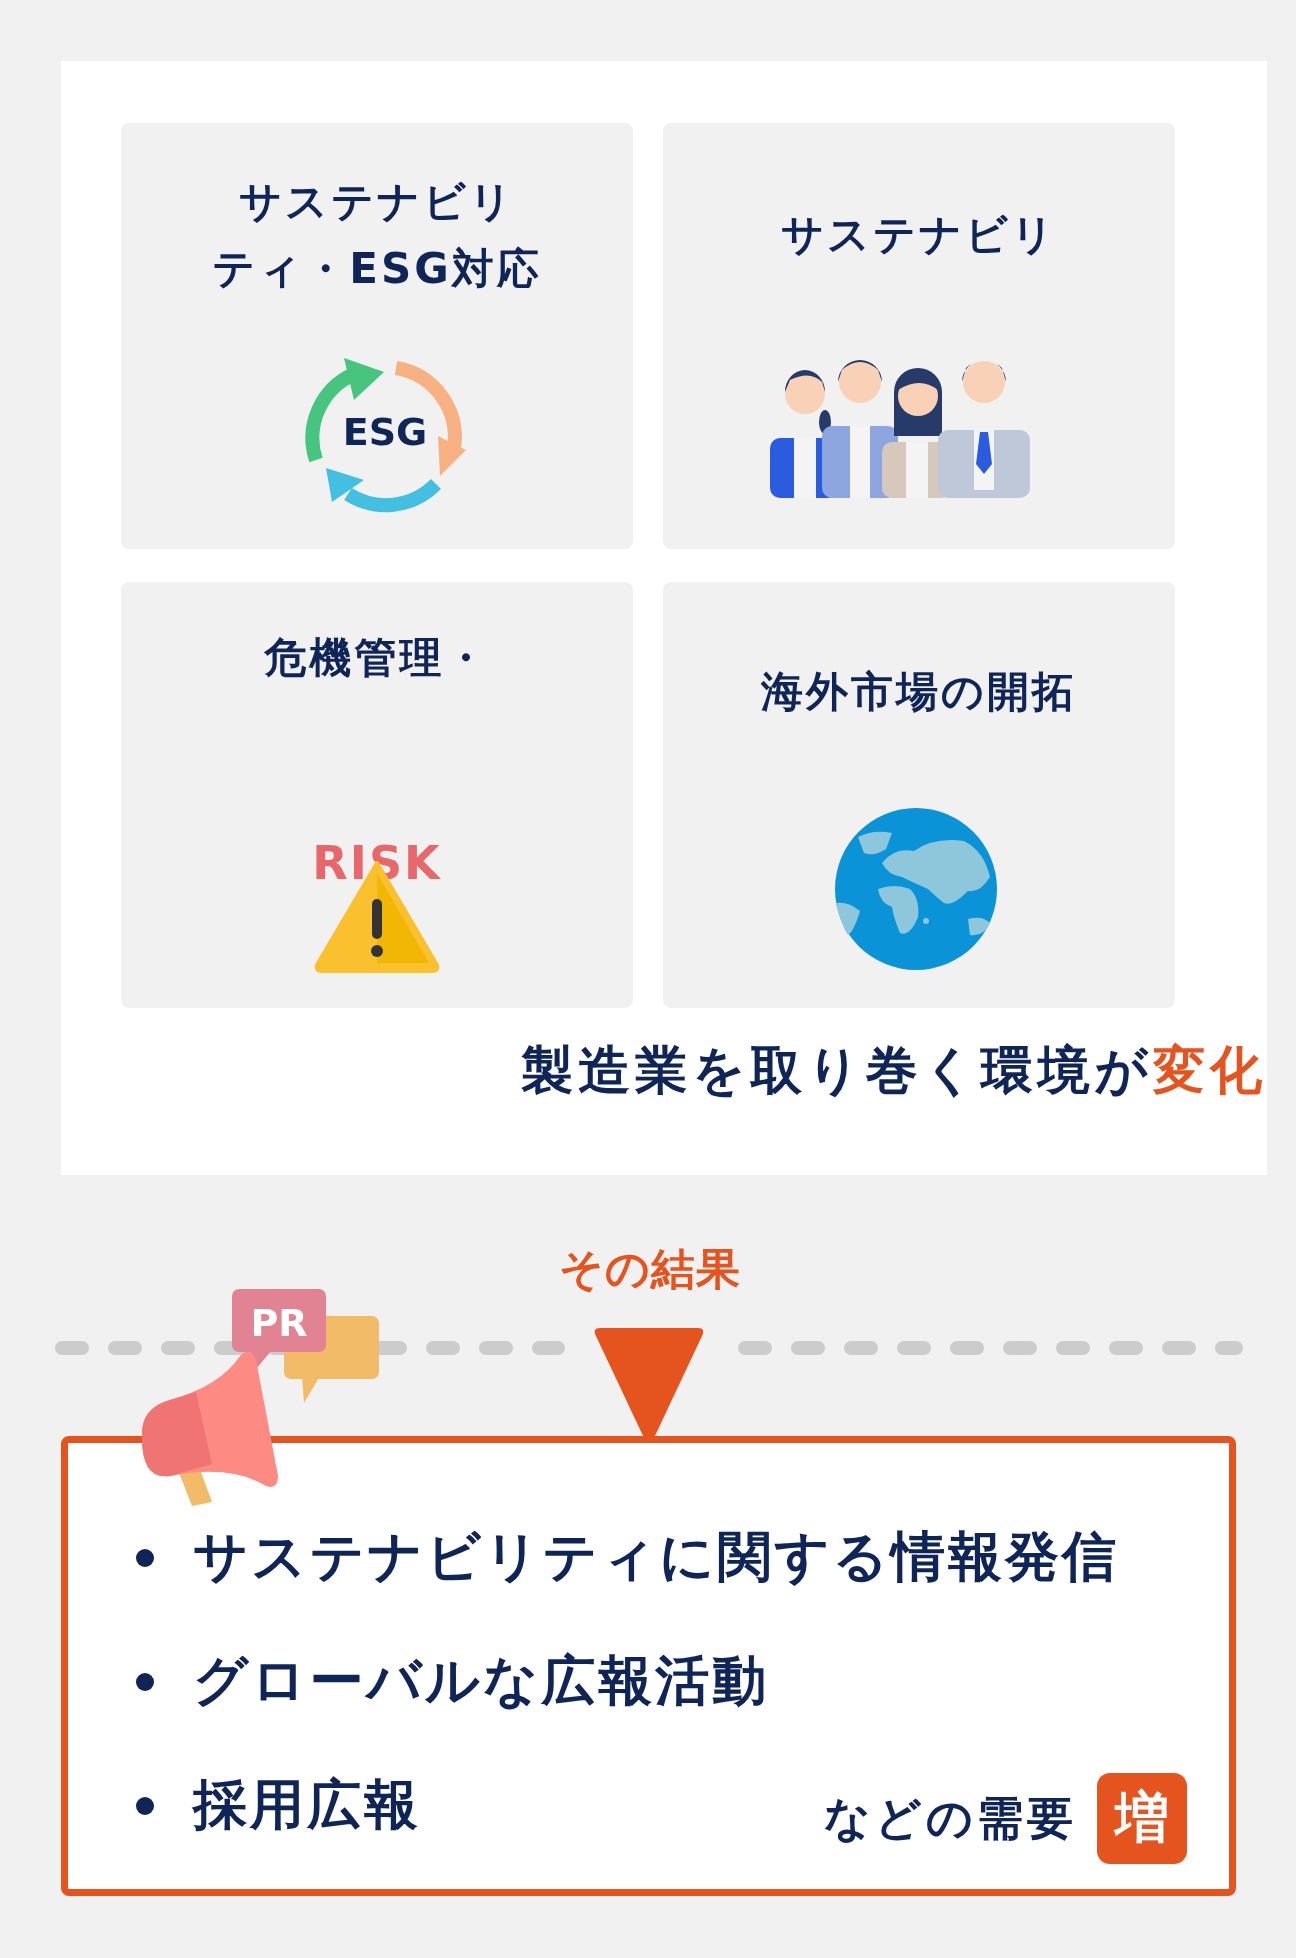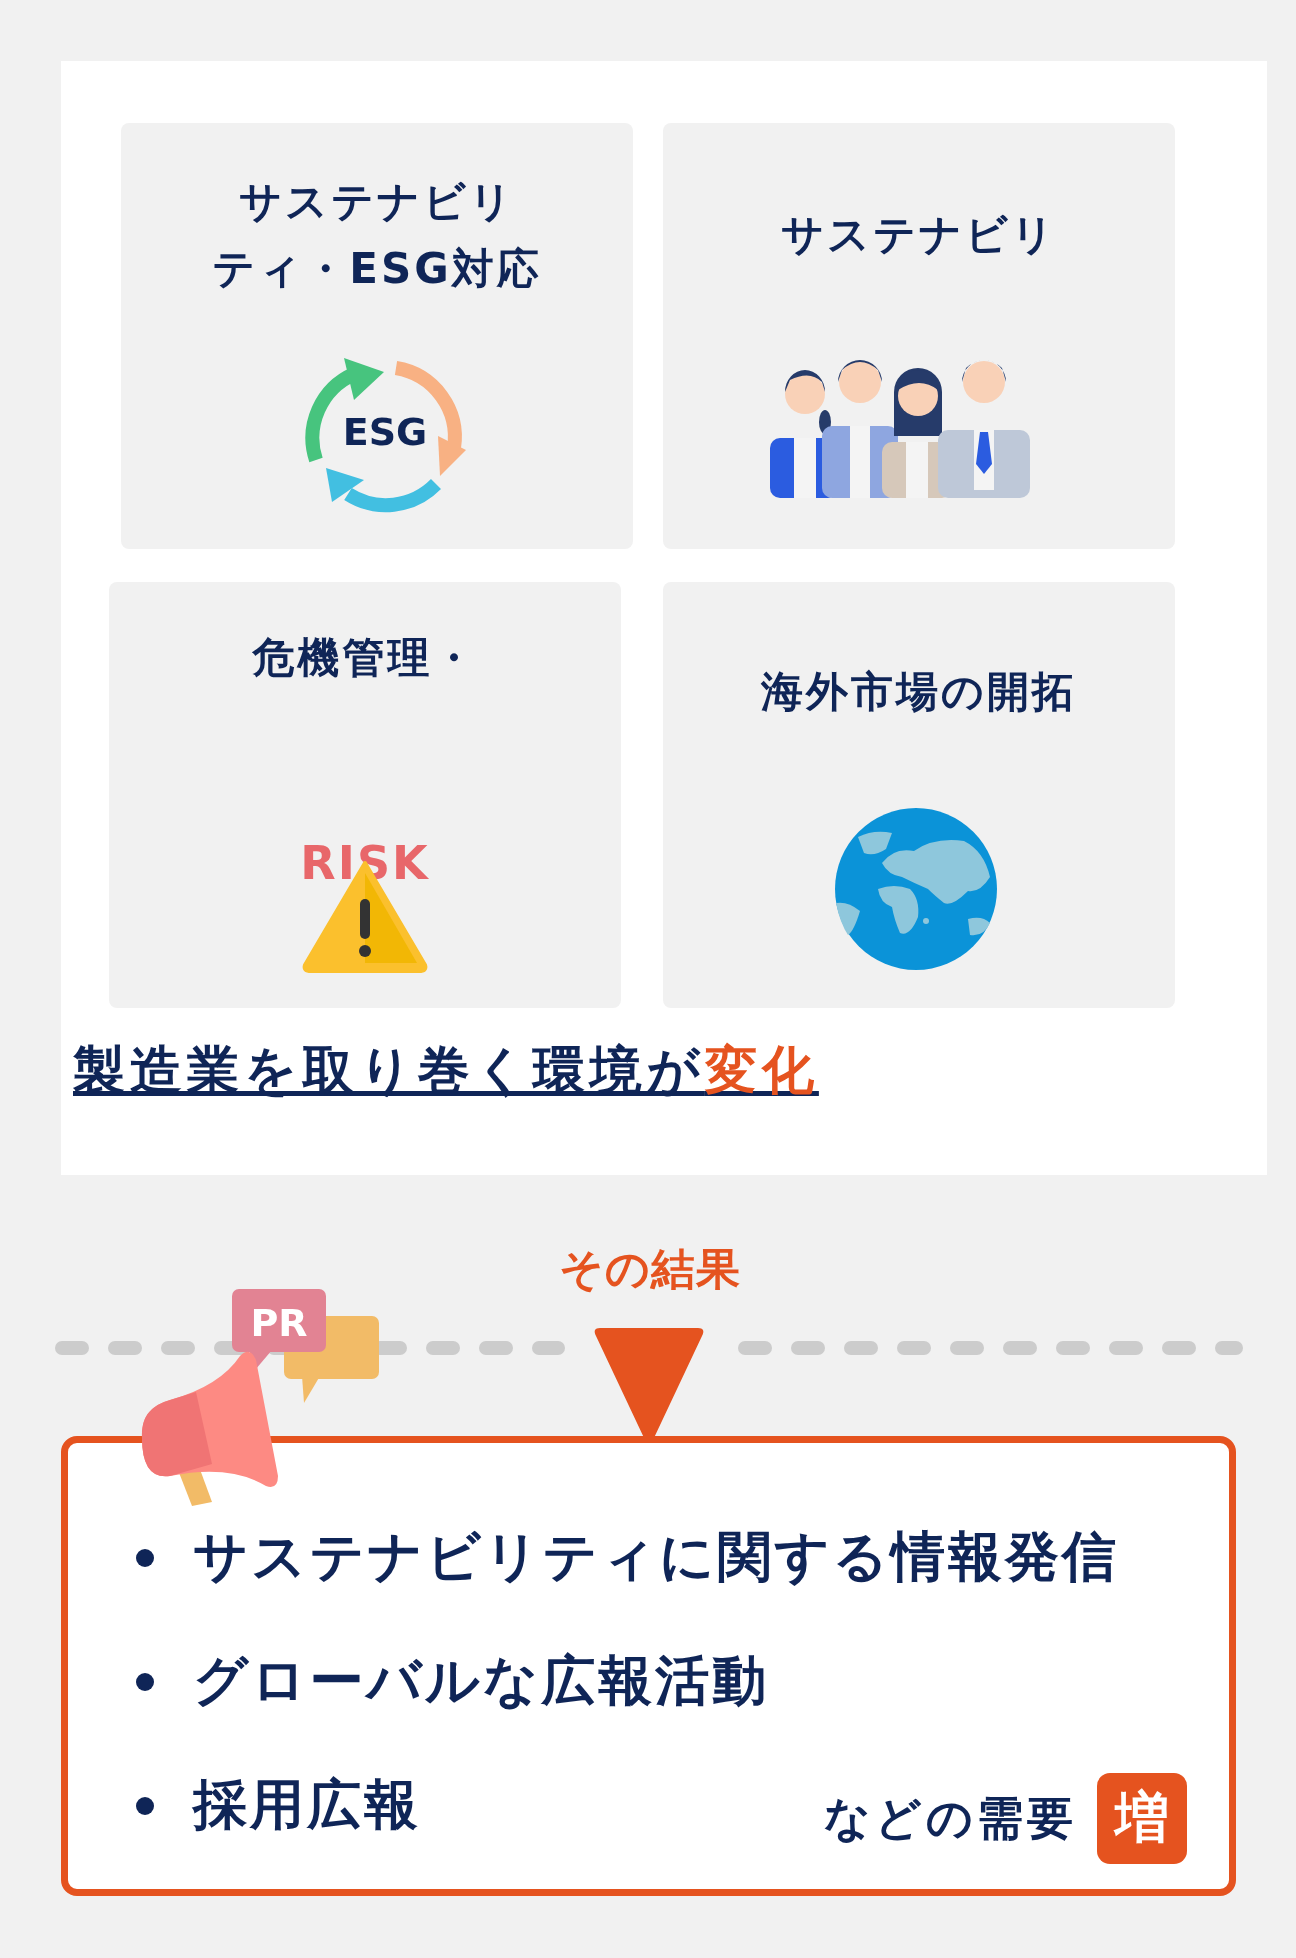--- a/index.html
+++ b/index.html
@@ -5,44 +5,44 @@
   * { box-sizing: border-box; margin: 0; padding: 0; }
   html, body { width: 1296px; height: 1958px; background: #f1f1f1; overflow: hidden; }
   body { position: relative; font-family: "DejaVu Sans", "Liberation Sans", sans-serif; color: #0f2557; }
 
   .card { position: absolute; left: 61px; top: 61px; width: 1206px; height: 1114px; background: #ffffff; }
   .tile { position: absolute; width: 512px; height: 426px; background: #f1f1f1; border-radius: 8px; }
   .tile-title { position: absolute; left: 0; right: 0; text-align: center; font-weight: bold; font-size: 42px; line-height: 67px; letter-spacing: 3px; color: #0f2557; }
 
   .t1 { left: 60px; top: 62px; }
   .t2 { left: 602px; top: 62px; }
-  .t3 { left: 48px; top: 521px; padding-left: 46px; }
+  .t3 { left: 60px; top: 521px; padding-left: 46px; }
   .t4 { left: 602px; top: 521px; }
 
   .t1 .tile-title { top: 45px; }
   .t2 .tile-title { top: 78px; }
   .t3 .tile-title { top: 42px; }
   .t4 .tile-title { top: 76px; }
 
   .esg-icon { position: absolute; left: 181px; top: 225px; width: 166px; height: 166px; }
   .people-icon { position: absolute; left: 107px; top: 229px; width: 300px; height: 146px; }
   .risk-label { position: absolute; left: 0; right: 0; top: 222px; text-align: center; font-weight: bold; font-size: 46px; letter-spacing: 2px; color: #e8676a; margin-top: 32px; }
   .warning-icon { position: absolute; left: 192px; top: 277px; width: 128px; height: 114px; }
   .globe-icon { position: absolute; left: 171px; top: 225px; width: 164px; height: 164px; }
 
-  .card-heading { position: absolute; left: 12px; right: 0; top: 975px; text-align: left; font-weight: bold; font-size: 52px; letter-spacing: 5px; color: #0f2557; text-decoration: underline; }
+  .card-heading { position: absolute; left: 4px; right: 0; top: 975px; text-align: right; font-weight: bold; font-size: 52px; letter-spacing: 5px; color: #0f2557; }
   .card-heading .accent { color: #e5531f; }
 
   .result-label { position: absolute; left: 555px; top: 1232px; width: 190px; text-align: center; font-weight: bold; font-size: 44px; color: #e5531f; letter-spacing: 1px; margin-top: 8px; }
   .dash-line { position: absolute; top: 1341px; height: 14px; }
   .dash-line.left { left: 55px; width: 510px; }
   .dash-line.right { left: 738px; width: 505px; }
   .down-arrow { position: absolute; left: 592px; top: 1326px; width: 114px; height: 120px; }
 
-  .result-box { position: absolute; left: 61px; top: 1436px; width: 1175px; height: 460px; background: #ffffff; border: 7px solid #e5531f; border-radius: 16px; }
+  .result-box { position: absolute; left: 61px; top: 1436px; width: 1175px; height: 460px; background: #ffffff; border: 7px solid #e5531f; border-radius: 8px; }
   .bullet-list { position: absolute; left: 60px; top: 60px; list-style: none; }
   .bullet-item { position: relative; font-weight: bold; font-size: 54px; letter-spacing: 3px; line-height: 124px; height: 124px; padding-left: 65px; color: #0f2557; white-space: nowrap; }
   .bullet-dot { position: absolute; left: 8px; top: 54px; width: 18px; height: 18px; border-radius: 50%; background: #0f2557; }
   .bullet-item:first-child { margin-top: -8px; }
 
   .demand-row { position: absolute; right: 42px; bottom: 25px; display: flex; align-items: center; justify-content: flex-end; }
   .demand-text { font-weight: bold; font-size: 46px; letter-spacing: 4px; color: #0f2557; margin-right: 20px; }
   .increase-badge { width: 90px; height: 91px; border-radius: 13px; background: #e5531f; color: #ffffff; font-weight: bold; font-size: 54px; display: flex; align-items: center; justify-content: center; }
 
   .megaphone-icon { position: absolute; left: 100px; top: 1280px; width: 290px; height: 240px; }

